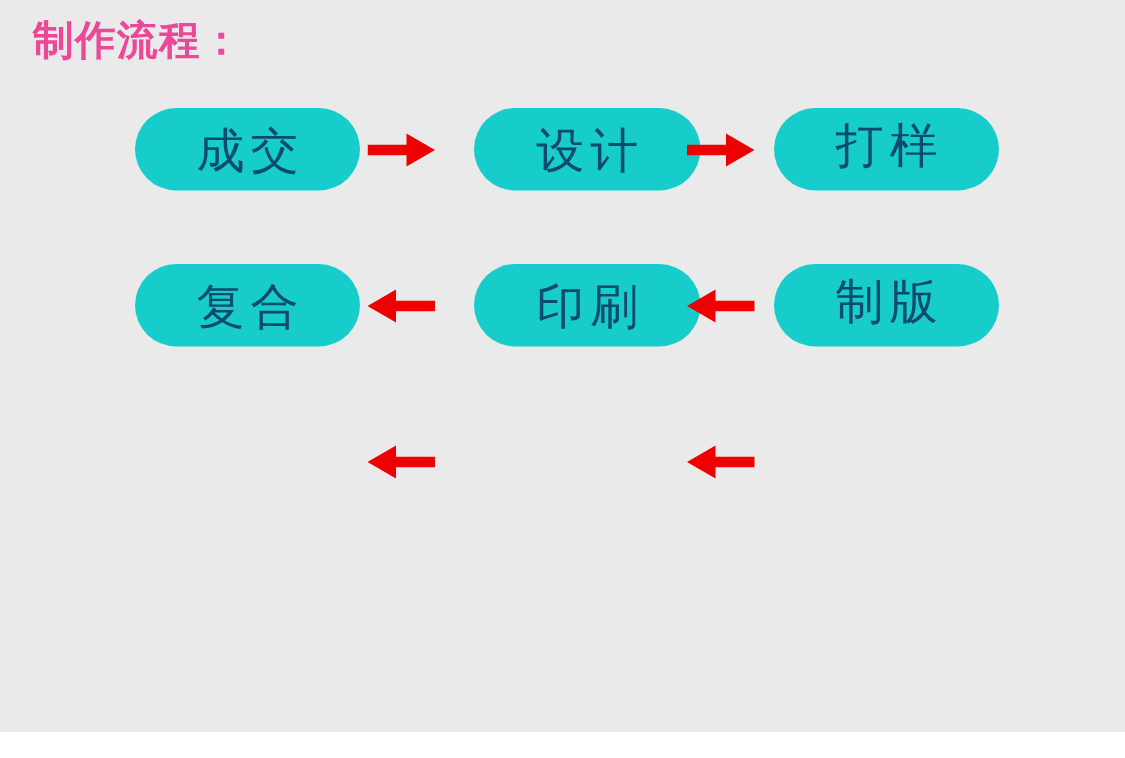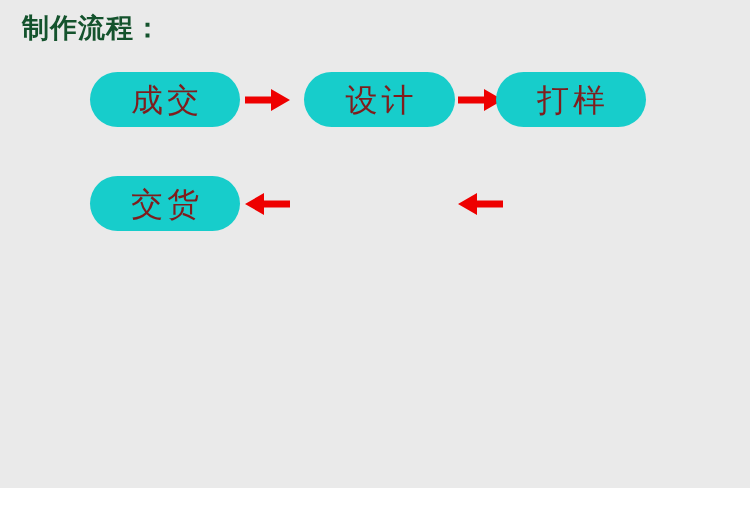--- a/index.html
+++ b/index.html
@@ -30,21 +30,21 @@
     height: 488px;
     background: #eaeaea;
   }
 
   #page-title {
     position: absolute;
     left: 22px;
     top: 14px;
     font-size: 27px;
     font-weight: bold;
-    color: #14532d;
+    color: #ec4899;
     letter-spacing: 1px;
     line-height: 1;
     white-space: nowrap;
   }
 
   #flow {
     position: absolute;
     left: 0;
     top: 72px;
     width: 750px;
@@ -61,32 +61,32 @@
     width: 150px;
     height: 55px;
     background: #17cdcb;
     border-radius: 28px;
     box-sizing: border-box;
     display: flex;
     align-items: center;
     justify-content: center;
   }
   .node-label {
-    color: #7f1d1d;
+    color: #0c4a6e;
     font-size: 32px;
     font-weight: normal;
     letter-spacing: 4px;
     text-indent: 4px;
     line-height: 1;
     white-space: nowrap;
   }
 
   .node.col-0 { left: 90px; }
-  .node.col-1 { left: 304px; width: 151px; }
-  .node.col-2 { left: 496px; }
+  .node.col-1 { left: 316px; width: 151px; }
+  .node.col-2 { left: 516px; font-family: Liberation Mono, monospace; }
 
   .arrow {
     position: absolute;
     top: 14px;
     width: 46px;
     height: 28px;
     display: flex;
     align-items: center;
     justify-content: center;
   }
@@ -121,26 +121,44 @@
       <div class="arrow gap-1">
         <svg width="46" height="26" viewBox="0 0 46 26" aria-hidden="true">
           <path d="M0 9.5 H26 V2 L45 13 L26 24 V16.5 H0 Z" fill="#ee0000"></path>
         </svg>
       </div>
       <div class="node col-2">
         <span class="node-label">打样</span>
       </div>
     </div>
 
+    <div class="flow-row">
+      <div class="node col-0">
+        <span class="node-label">复合</span>
+      </div>
+      <div class="arrow gap-0">
+        <svg width="46" height="26" viewBox="0 0 46 26" aria-hidden="true">
+          <path d="M45 9.5 H19 V2 L0 13 L19 24 V16.5 H45 Z" fill="#ee0000"></path>
+        </svg>
+      </div>
+      <div class="node col-1">
+        <span class="node-label">印刷</span>
+      </div>
+      <div class="arrow gap-1">
+        <svg width="46" height="26" viewBox="0 0 46 26" aria-hidden="true">
+          <path d="M45 9.5 H19 V2 L0 13 L19 24 V16.5 H45 Z" fill="#ee0000"></path>
+        </svg>
+      </div>
+      <div class="node col-2">
+        <span class="node-label">制版</span>
+      </div>
+    </div>
 
 
     <div class="flow-row row-last">
-      <div class="node col-0">
-        <span class="node-label">交货</span>
-      </div>
       <div class="arrow gap-0">
         <svg width="46" height="26" viewBox="0 0 46 26" aria-hidden="true">
           <path d="M45 9.5 H19 V2 L0 13 L19 24 V16.5 H45 Z" fill="#ee0000"></path>
         </svg>
       </div>
       <div class="arrow gap-1">
         <svg width="46" height="26" viewBox="0 0 46 26" aria-hidden="true">
           <path d="M45 9.5 H19 V2 L0 13 L19 24 V16.5 H45 Z" fill="#ee0000"></path>
         </svg>
       </div>

